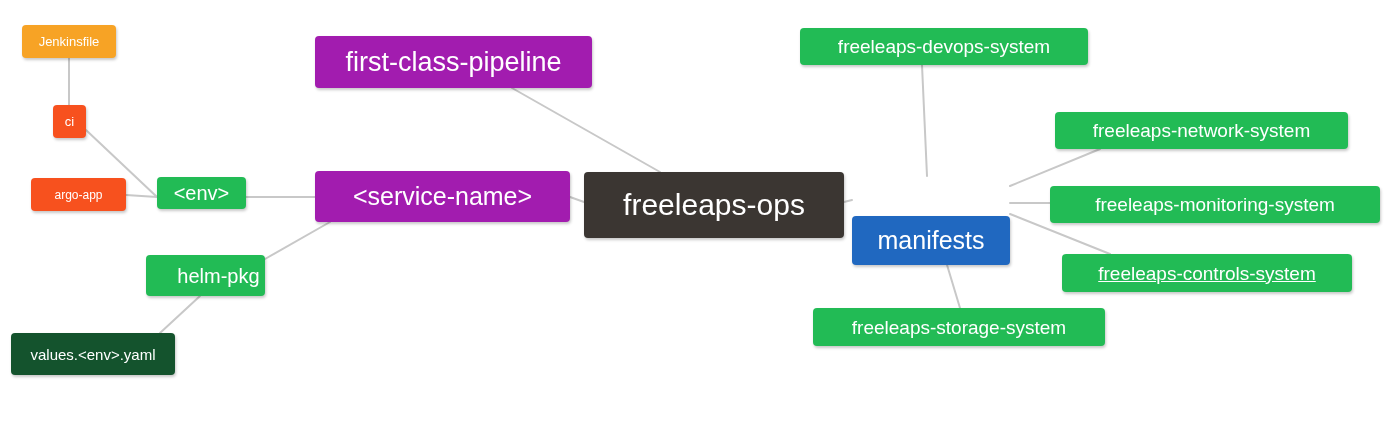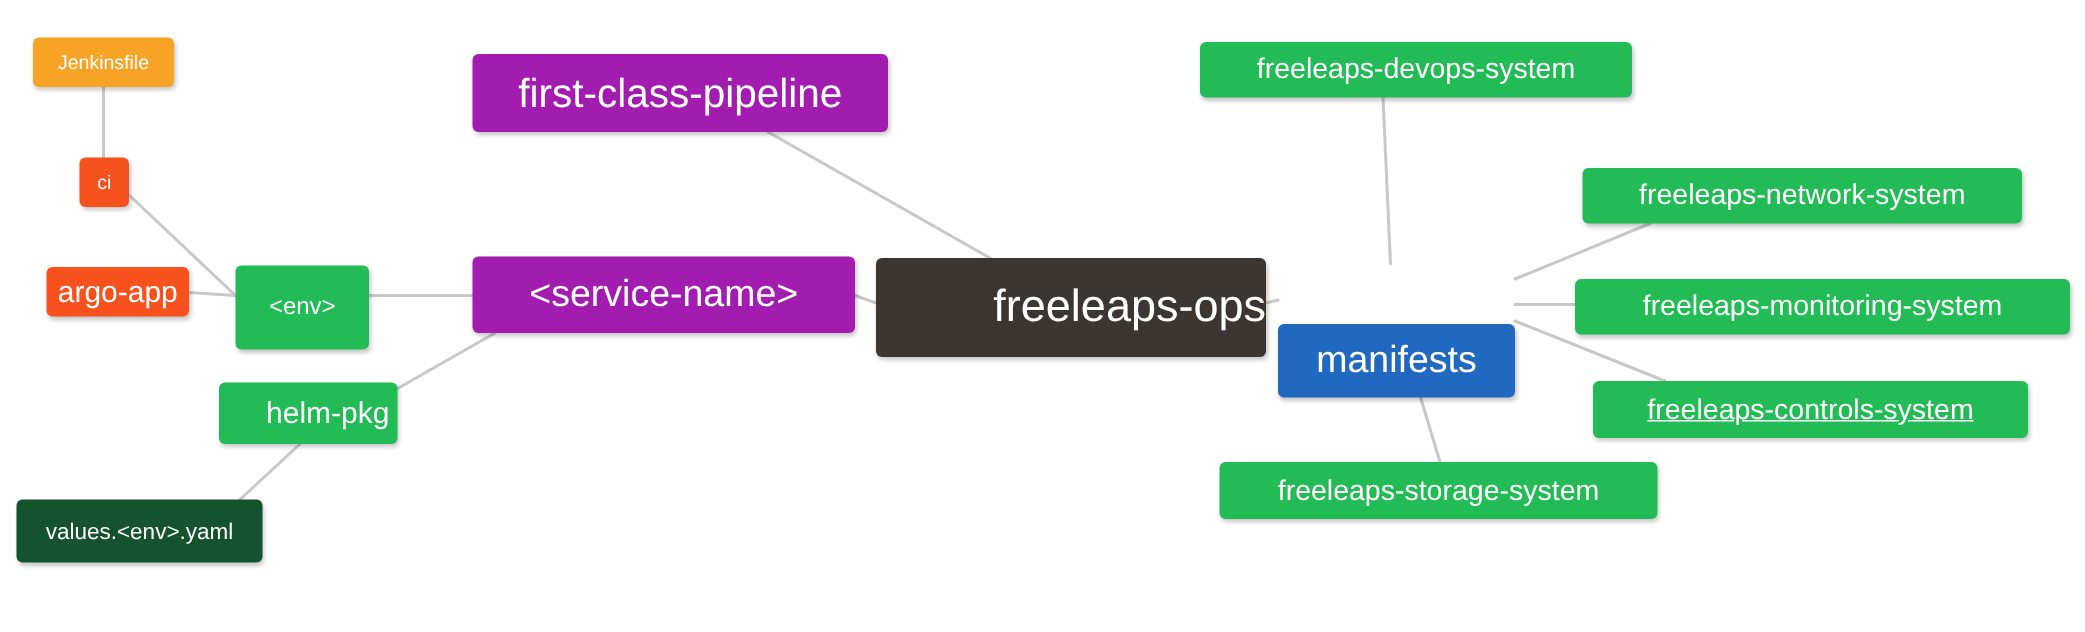--- a/index.html
+++ b/index.html
@@ -64,39 +64,39 @@
       <line x1="1010" y1="214" x2="1110" y2="254" stroke="#c8c8c8" stroke-width="2" stroke-linecap="round"></line>
       <line x1="935" y1="225" x2="960" y2="308" stroke="#c8c8c8" stroke-width="2" stroke-linecap="round"></line>
     </svg>
   <div id="node-layer">
       <div class="node" style="left: 22px; top: 25px; width: 94px; height: 33px; background: rgb(247, 163, 37); font-size: 13px;">
         <span class="node-label">Jenkinsfile</span>
       </div>
       <div class="node" style="left: 53px; top: 105px; width: 33px; height: 33px; background: rgb(247, 81, 30); font-size: 13px;">
         <span class="node-label">ci</span>
       </div>
-      <div class="node" style="left: 31px; top: 178px; width: 95px; height: 33px; background: rgb(247, 81, 30); font-size: 20px;">
+      <div class="node" style="left: 31px; top: 178px; width: 95px; height: 33px; background: rgb(247, 81, 30); font-size: 12px;">
         <span class="node-label">argo-app</span>
       </div>
-      <div class="node" style="left: 157px; top: 177px; width: 89px; height: 56px; background: rgb(34, 187, 85); font-size: 16px;">
+      <div class="node" style="left: 157px; top: 177px; width: 89px; height: 32px; background: rgb(34, 187, 85); font-size: 20px;">
         <span class="node-label">&lt;env&gt;</span>
       </div>
       <div class="node" style="left: 146px; top: 255px; width: 119px; height: 41px; background: rgb(34, 187, 85); font-size: 20px; padding-left: 26px;">
         <span class="node-label">helm-pkg</span>
       </div>
       <div class="node" style="left: 11px; top: 333px; width: 164px; height: 42px; background: #14532d; font-size: 15px;">
         <span class="node-label">values.&lt;env&gt;.yaml</span>
       </div>
       <div class="node" style="left: 315px; top: 36px; width: 277px; height: 52px; background: #a21caf; font-size: 27px;">
         <span class="node-label">first-class-pipeline</span>
       </div>
       <div class="node" style="left: 315px; top: 171px; width: 255px; height: 51px; background: #a21caf; font-size: 25px;">
         <span class="node-label">&lt;service-name&gt;</span>
       </div>
-      <div class="node" style="left: 584px; top: 172px; width: 260px; height: 66px; background: rgb(59, 54, 50); font-size: 30px; justify-content: flex-end;">
+      <div class="node" style="left: 584px; top: 172px; width: 260px; height: 66px; background: rgb(59, 54, 50); font-size: 30px;">
         <span class="node-label">freeleaps-ops</span>
       </div>
       <div class="node" style="left: 852px; top: 176px; width: 158px; height: 49px; background: rgb(32, 104, 192); font-size: 25px; margin-top: 40px;">
         <span class="node-label">manifests</span>
       </div>
       <div class="node" style="left: 800px; top: 28px; width: 288px; height: 37px; background: rgb(34, 187, 85); font-size: 19px;">
         <span class="node-label">freeleaps-devops-system</span>
       </div>
       <div class="node" style="left: 1055px; top: 112px; width: 293px; height: 37px; background: rgb(34, 187, 85); font-size: 19px;">
         <span class="node-label">freeleaps-network-system</span>

